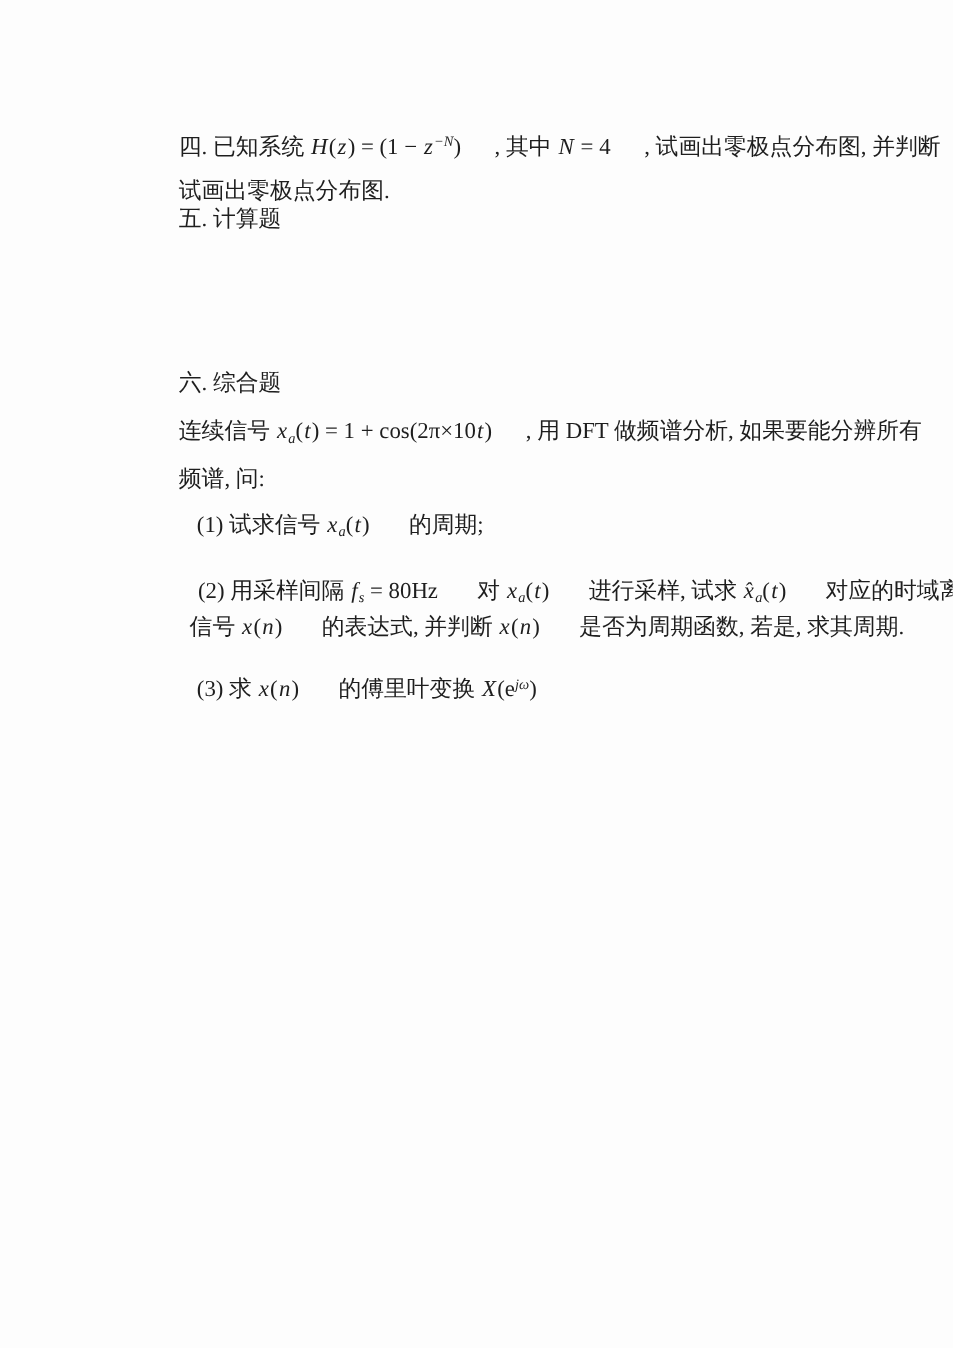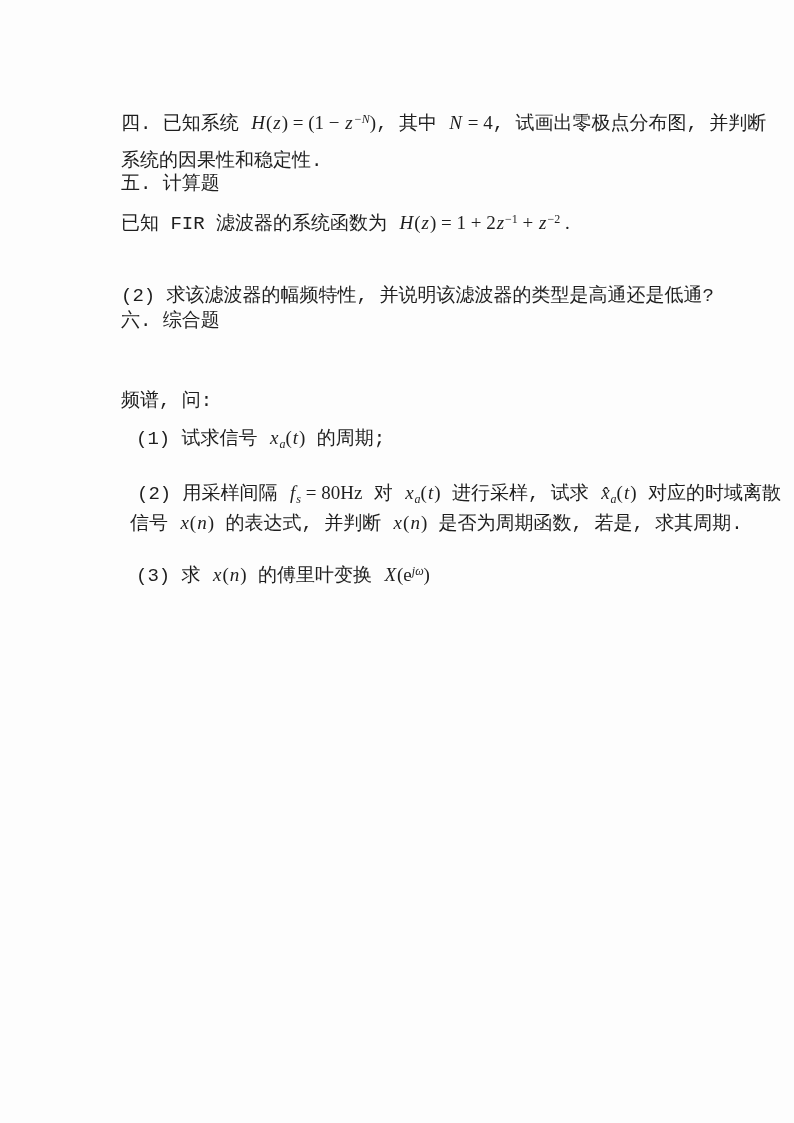--- a/index.html
+++ b/index.html
@@ -17,21 +17,21 @@
   }
   .line {
     position: absolute;
     margin: 0;
     white-space: nowrap;
     font-size: 19px;
     line-height: 22px;
     color: #1e1e1e;
     font-family: "Liberation Serif", serif;
   }
-  .seg-c  { font-family: Liberation Mono, monospace; }
+  .seg-c  { font-family: Liberation Serif, serif; margin-left: 28px; }
   .seg-m  { font-family: "Liberation Serif", serif; }
   .seg-i  { font-family: "Liberation Serif", serif; font-style: italic; padding: 0 1px; }
   .line sup, .line sub {
     font-size: 12px;
     line-height: 0;
   }
   .line sup { vertical-align: 6px; }
   .line sub { vertical-align: -4px; }
   .seg-supi, .seg-subi { font-style: italic; }
   
@@ -47,23 +47,22 @@
   .l10 { top: 427px; left: 136px; }
   .l11 { top: 482px; left: 137px; }
   .l12 { top: 512px; left: 130px; }
   .l13 { top: 564px; left: 136px; text-align: center; }
 </style>
 </head>
 <body>
 
 <div class="page">
   <p class="line l1"><span class="seg-c">四. 已知系统 </span><span class="seg-i">H</span><span class="seg-m">(</span><span class="seg-i">z</span><span class="seg-m">) = (1 − </span><span class="seg-i">z</span><sup class="seg-supi">−N</sup><span class="seg-m">)</span><span class="seg-c">, 其中 </span><span class="seg-i">N</span><span class="seg-m"> = 4</span><span class="seg-c">, 试画出零极点分布图, 并判断</span></p>
-  <p class="line l2"><span class="seg-c">系统的因果性和稳定性.</span></p>
+  <p class="line l2"><span class="seg-c">试画出零极点分布图.</span></p>
   <p class="line l3"><span class="seg-c">五. 计算题</span></p>
-  <p class="line l4"><span class="seg-c">已知 FIR 滤波器的系统函数为 </span><span class="seg-i">H</span><span class="seg-m">(</span><span class="seg-i">z</span><span class="seg-m">) = 1 + 2</span><span class="seg-i">z</span><sup class="seg-sup">−1</sup><span class="seg-m"> + </span><span class="seg-i">z</span><sup class="seg-sup">−2</sup><span class="seg-m"> .</span></p>
-  <p class="line l6"><span class="seg-c">(2) 求该滤波器的幅频特性, 并说明该滤波器的类型是高通还是低通?</span></p>
   <p class="line l7"><span class="seg-c">六. 综合题</span></p>
+  <p class="line l8"><span class="seg-c">连续信号 </span><span class="seg-i">x</span><sub class="seg-subi">a</sub><span class="seg-m">(</span><span class="seg-i">t</span><span class="seg-m">) = 1 + cos(2π×10</span><span class="seg-i">t</span><span class="seg-m">)</span><span class="seg-c">, 用 DFT 做频谱分析, 如果要能分辨所有</span></p>
   <p class="line l9"><span class="seg-c">频谱, 问:</span></p>
   <p class="line l10"><span class="seg-c">(1) 试求信号 </span><span class="seg-i">x</span><sub class="seg-subi">a</sub><span class="seg-m">(</span><span class="seg-i">t</span><span class="seg-m">)</span><span class="seg-c"> 的周期;</span></p>
   <p class="line l11"><span class="seg-c">(2) 用采样间隔 </span><span class="seg-i">f</span><sub class="seg-subi">s</sub><span class="seg-m"> = 80Hz</span><span class="seg-c"> 对 </span><span class="seg-i">x</span><sub class="seg-subi">a</sub><span class="seg-m">(</span><span class="seg-i">t</span><span class="seg-m">)</span><span class="seg-c"> 进行采样, 试求 </span><span class="seg-i">x̂</span><sub class="seg-subi">a</sub><span class="seg-m">(</span><span class="seg-i">t</span><span class="seg-m">)</span><span class="seg-c"> 对应的时域离散</span></p>
   <p class="line l12"><span class="seg-c">信号 </span><span class="seg-i">x</span><span class="seg-m">(</span><span class="seg-i">n</span><span class="seg-m">)</span><span class="seg-c"> 的表达式, 并判断 </span><span class="seg-i">x</span><span class="seg-m">(</span><span class="seg-i">n</span><span class="seg-m">)</span><span class="seg-c"> 是否为周期函数, 若是, 求其周期.</span></p>
   <p class="line l13"><span class="seg-c">(3) 求 </span><span class="seg-i">x</span><span class="seg-m">(</span><span class="seg-i">n</span><span class="seg-m">)</span><span class="seg-c"> 的傅里叶变换 </span><span class="seg-i">X</span><span class="seg-m">(e</span><sup class="seg-supi">jω</sup><span class="seg-m">)</span></p>
 </div>
 
 </body></html>

